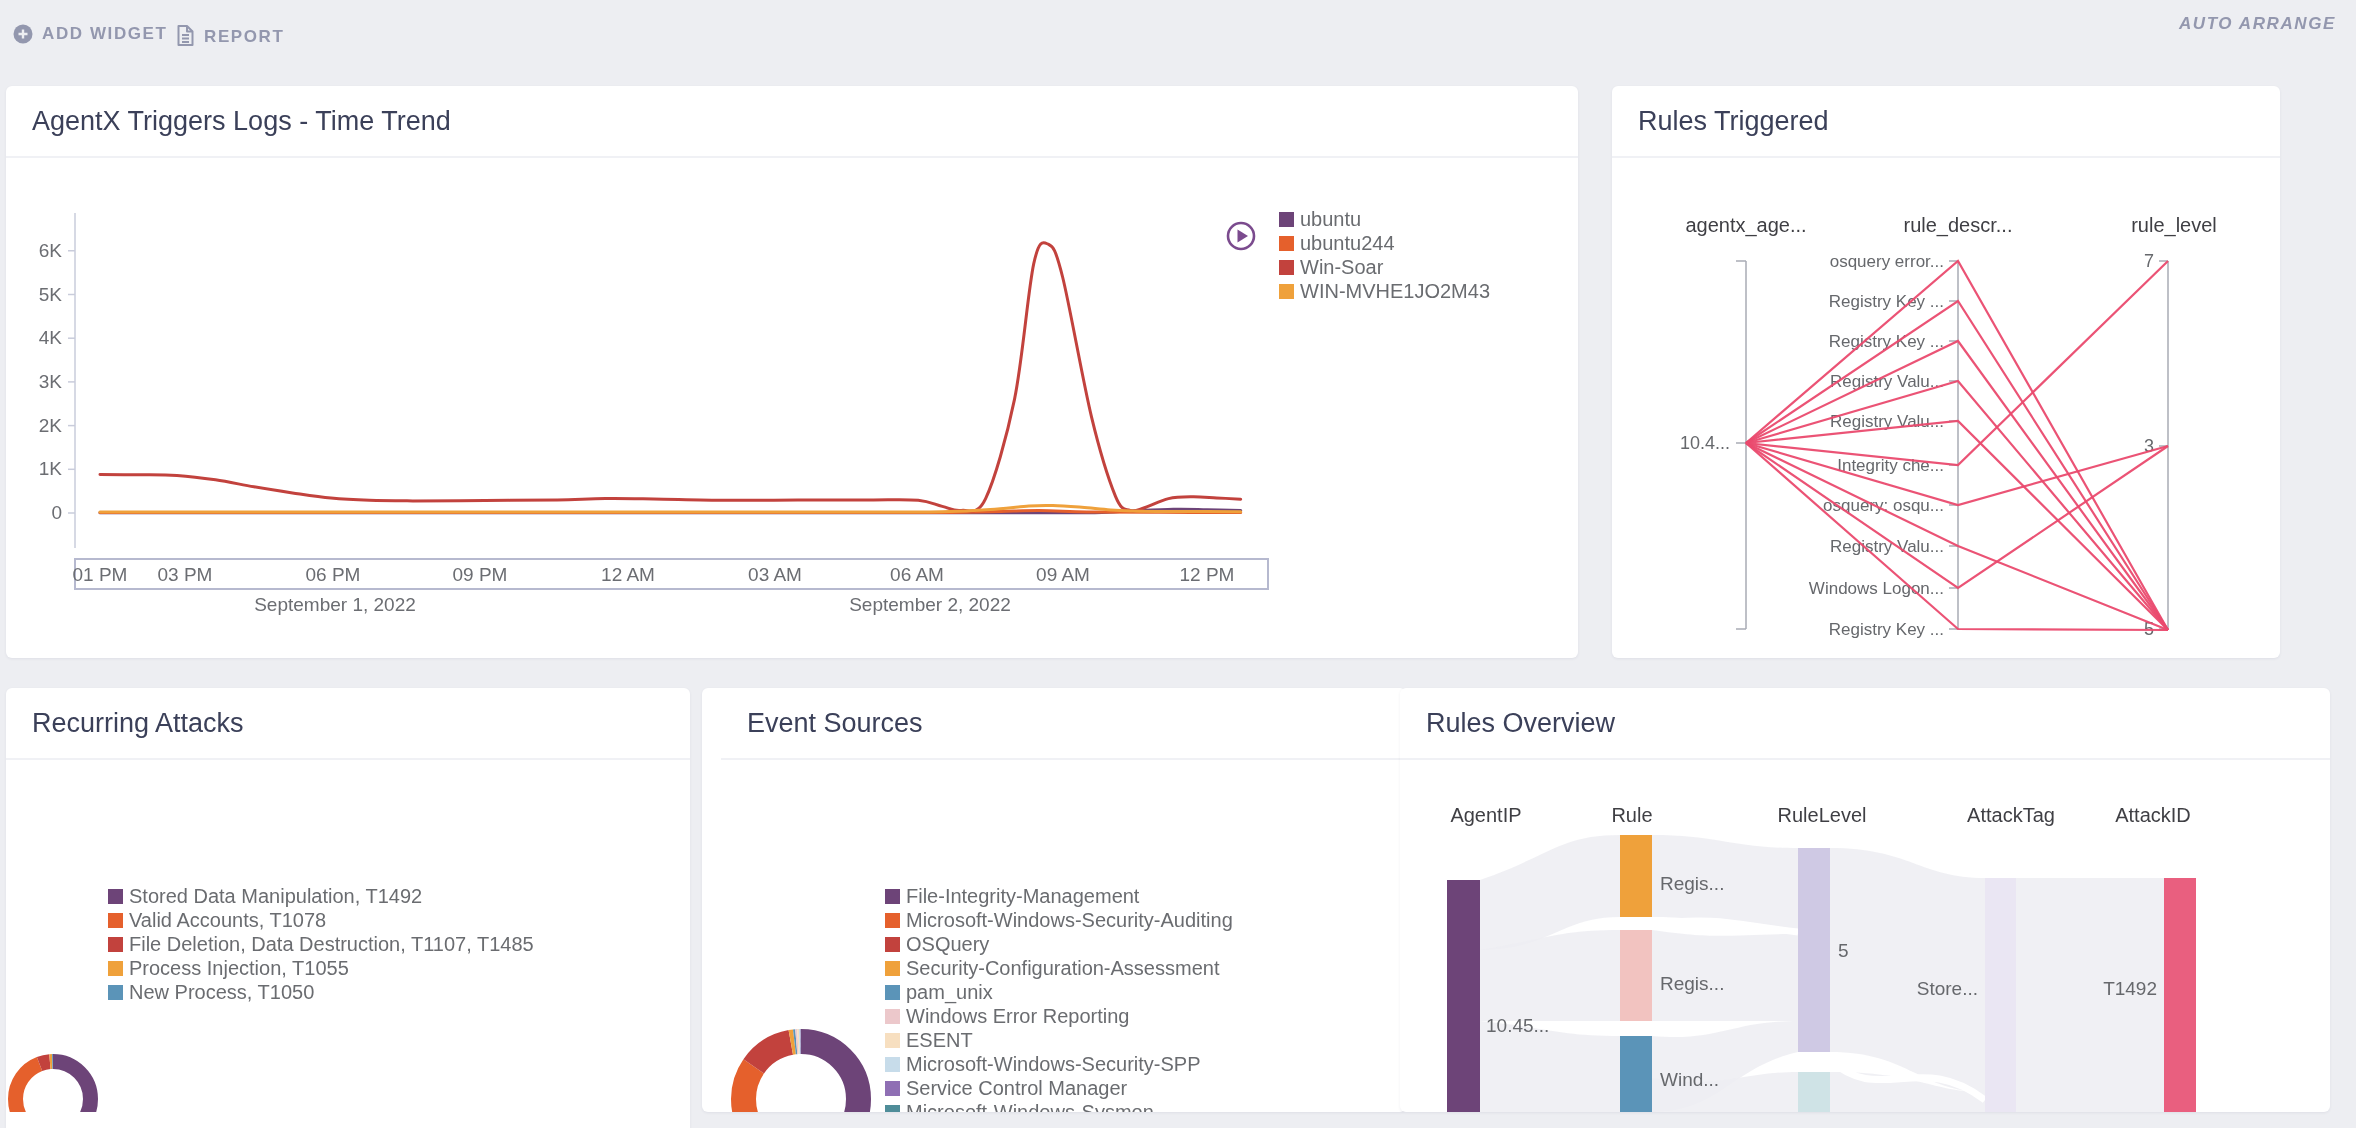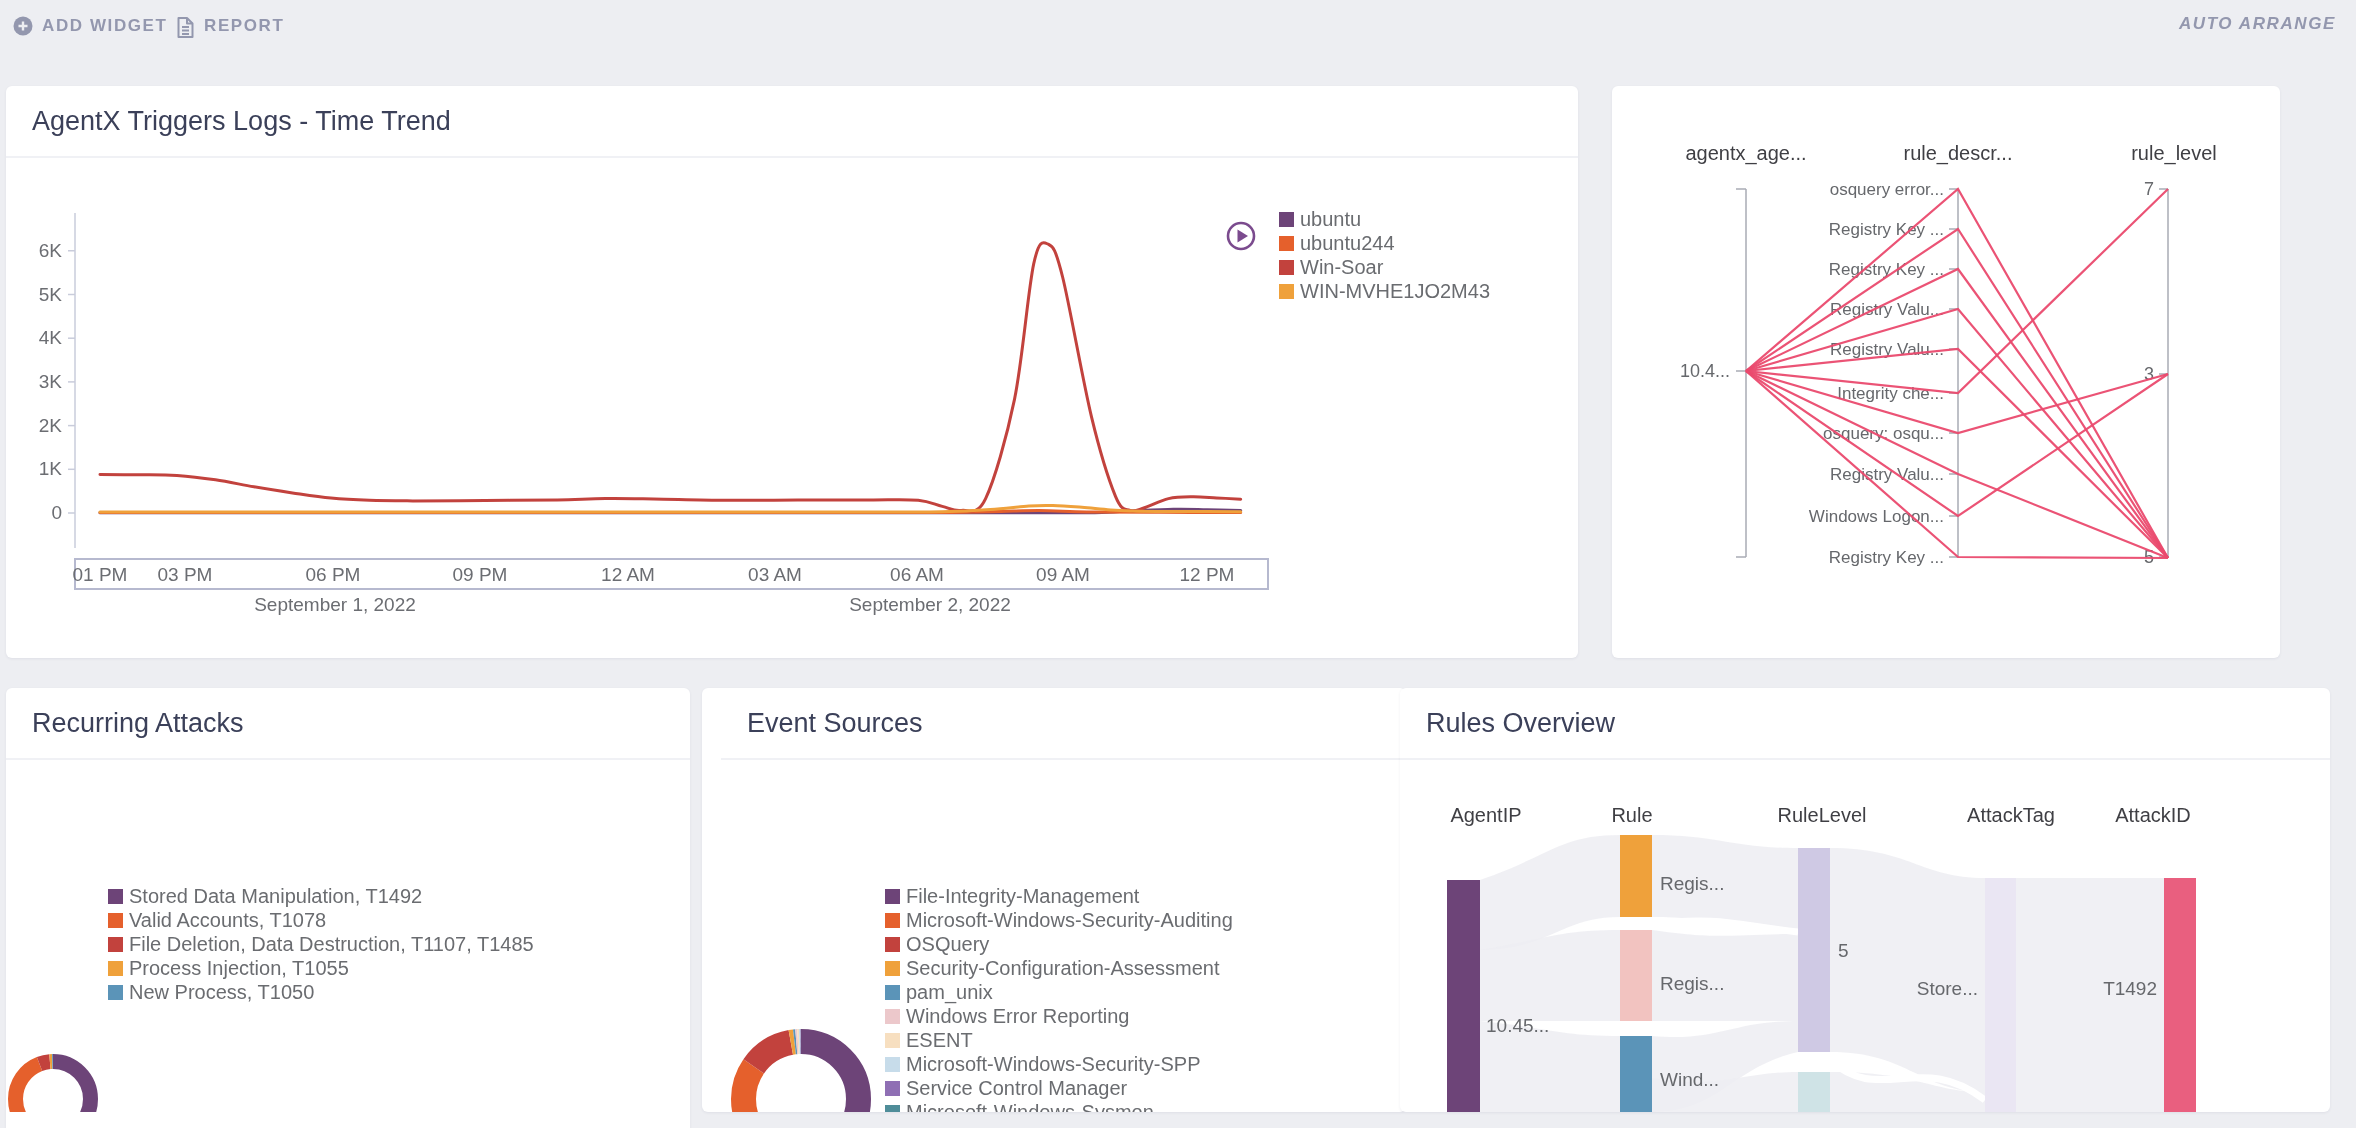--- a/index.html
+++ b/index.html
@@ -1,21 +1,21 @@
 <!DOCTYPE html>
 <html><head>
 <meta charset="utf-8">
 <style>
   html,body{margin:0;padding:0;}
   body{width:2356px;height:1128px;overflow:hidden;background:#edeef2;
        font-family:"Liberation Sans",sans-serif;}
   .app{position:relative;width:2356px;height:1128px;}
   
   .toolbar{position:absolute;left:0;top:0;width:2356px;height:46px;}
-  .tb-btn{position:absolute;top:16px;display:flex;align-items:flex-start;gap:9px;cursor:pointer;
+  .tb-btn{position:absolute;top:24px;display:flex;align-items:flex-end;gap:9px;cursor:pointer;
           color:#9397ae;font-size:17px;letter-spacing:1.6px;font-weight:700;}
   .tb-right{position:absolute;top:14px;right:20px;color:#9397ae;font-size:17px;
             letter-spacing:1.6px;font-weight:700;cursor:pointer;font-style:italic;}
   
   .panel{position:absolute;background:#fff;border-radius:6px;
          box-shadow:0 1px 3px rgba(40,45,80,.07);overflow:hidden;}
   .panel-header{height:70px;border-bottom:2px solid #f0f1f5;display:flex;align-items:center;}
   .panel-title{padding-left:26px;font-size:27px;color:#3b4059;}
   .panel-body{position:relative;}
   svg{display:block;}
@@ -112,20 +112,23 @@
           </div>
           <div class="legend-row">
             <span class="legend-chip" style="background: rgb(239, 161, 59);"></span>
             <span class="legend-label">WIN-MVHE1JO2M43</span>
           </div>
         </div>
     </div>
   </div>
 
   <div class="panel" style="left:1612px;top:86px;width:668px;height:572px;">
+    <div class="panel-header">
+      <div class="panel-title">Rules Triggered</div>
+    </div>
     <div class="panel-body" style="height:500px;">
       <svg id="rt-svg" width="668" height="500" viewBox="0 0 668 500">
           <text x="134" y="74" fill="#3f3f44" font-size="20" text-anchor="middle" font-family="Liberation Sans, sans-serif">agentx_age...</text>
           <text x="346" y="74" fill="#3f3f44" font-size="20" text-anchor="middle" font-family="Liberation Sans, sans-serif">rule_descr...</text>
           <text x="562" y="74" fill="#3f3f44" font-size="20" text-anchor="middle" font-family="Liberation Sans, sans-serif">rule_level</text>
           <path d="M134,103 V471" stroke="#a9abb5" stroke-width="1.5" fill="none"></path>
           <path d="M124,103 H134" stroke="#a9abb5" stroke-width="1.5"></path>
           <path d="M124,471 H134" stroke="#a9abb5" stroke-width="1.5"></path>
           <path d="M124,285 H134" stroke="#a9abb5" stroke-width="1.5"></path>
           <text x="118" y="291" fill="#66686c" font-size="18" text-anchor="end" font-family="Liberation Sans, sans-serif">10.4...</text>

